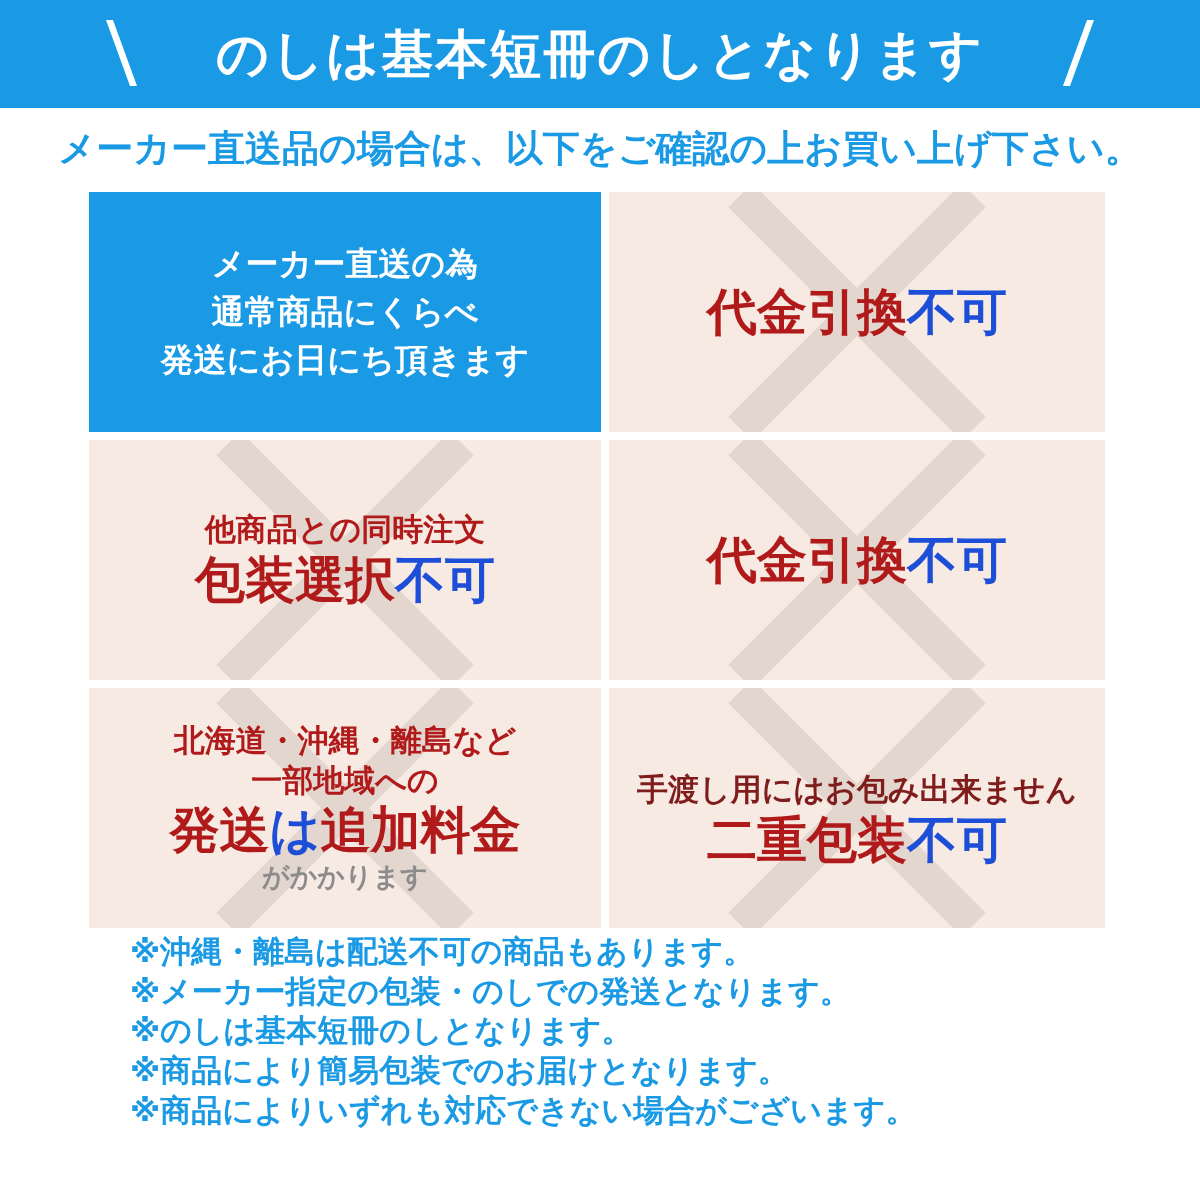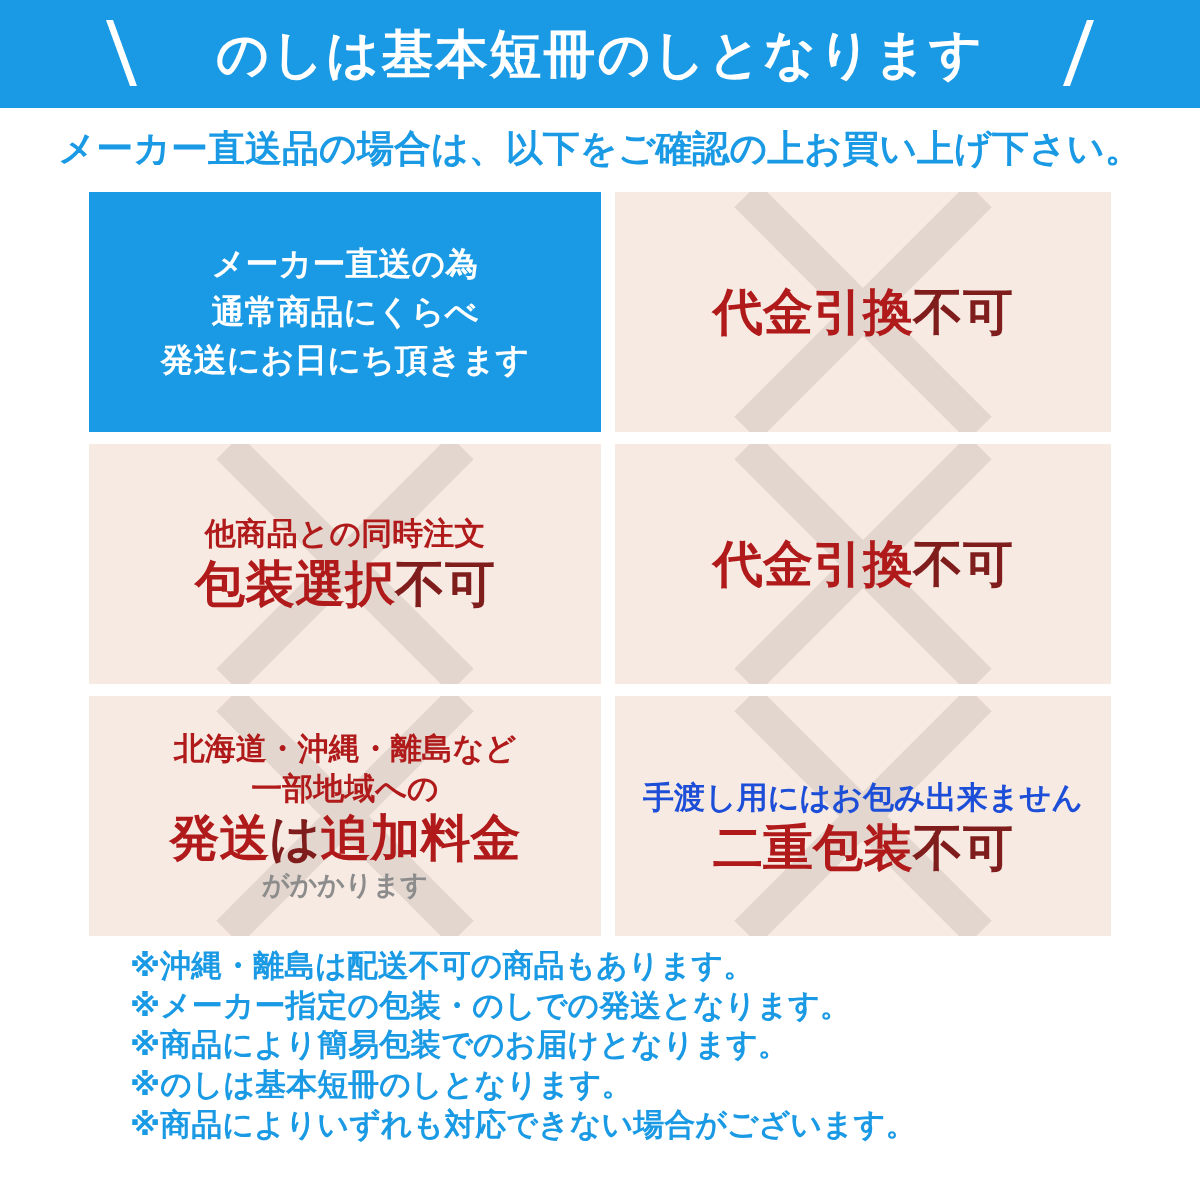--- a/index.html
+++ b/index.html
@@ -66,20 +66,21 @@
   }
 
   
   .grid {
     margin: 18px auto 0 auto;
     width: 1022px;
     display: grid;
     grid-template-columns: 512px 496px;
     column-gap: 14px;
     row-gap: 12px;
+    gap: 8px;
   }
   .cell {
     position: relative;
     height: 240px;
     overflow: hidden;
     display: flex;
     flex-direction: column;
     align-items: center;
     justify-content: center;
     text-align: center;
@@ -124,41 +125,41 @@
     white-space: pre-line;
   }
   .small-note {
     color: #b01a1a;
     font-size: 31px;
     font-weight: bold;
     line-height: 1.3;
     white-space: pre-line;
   }
   .small-note.dark {
-    color: #1d4ed8;
+    color: #7f1d1d;
     margin-top: 24px;
   }
   .big-line {
     font-size: 50px;
     font-weight: bold;
     line-height: 1.18;
     white-space: nowrap;
   }
   .red { color: #b01a1a; }
-  .gray { color: #7f1d1d; }
+  .gray { color: #1d4ed8; }
   .tail {
     color: #8c8c8c;
     font-size: 27px;
     font-weight: bold;
     line-height: 1.3;
   }
 
   
   .notes {
-    margin: 10px auto 0 auto;
+    margin: 4px auto 0 auto;
     width: 1060px;
     padding-left: 60px;
     box-sizing: border-box;
   }
   .note {
     color: #1a9ae4;
     font-size: 31px;
     font-weight: bold;
     line-height: 1.28;
     white-space: nowrap;
@@ -251,18 +252,18 @@
           <span class="red">二重包装</span><span class="gray">不可</span>
         </div>
       </div>
     </div>
 
   </div>
 
   <div class="notes">
     <div class="note">※沖縄・離島は配送不可の商品もあります。</div>
     <div class="note">※メーカー指定の包装・のしでの発送となります。</div>
+    <div class="note">※のしは基本短冊のしとなります。</div>
     <div class="note">※商品により簡易包装でのお届けとなります。</div>
-    <div class="note">※のしは基本短冊のしとなります。</div>
     <div class="note">※商品によりいずれも対応できない場合がございます。</div>
   </div>
 
 </div>
 
 </body></html>

